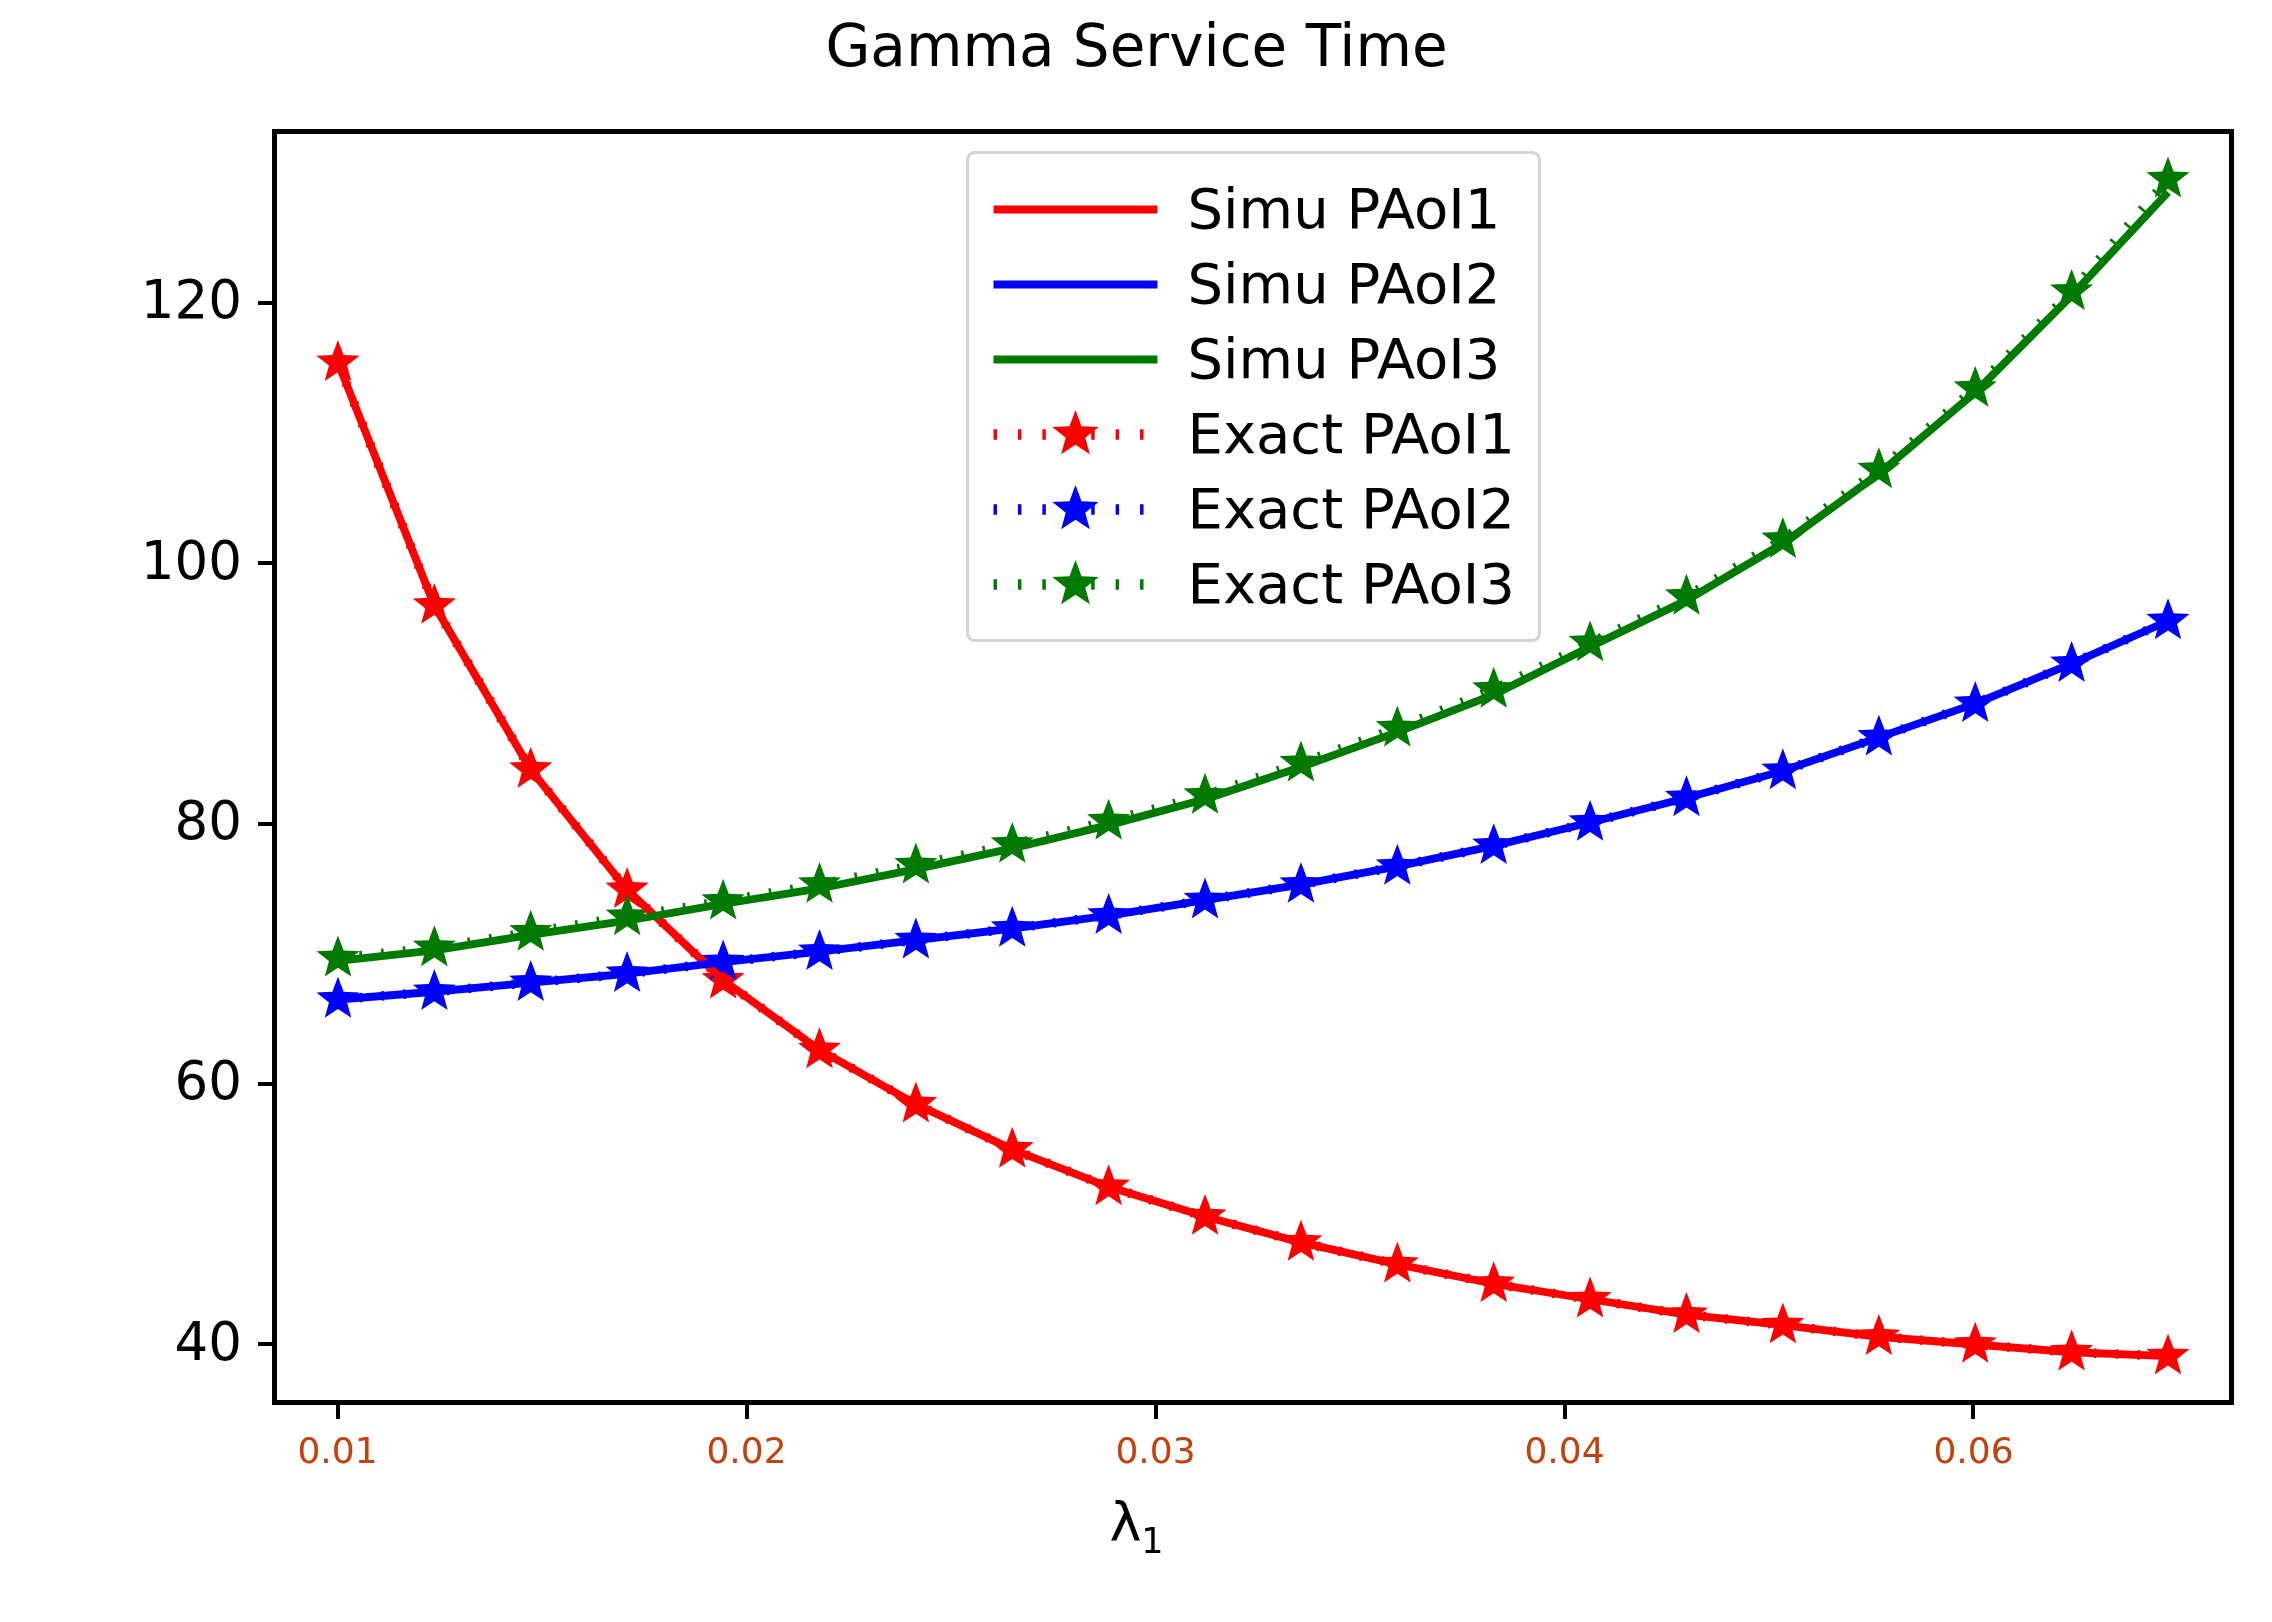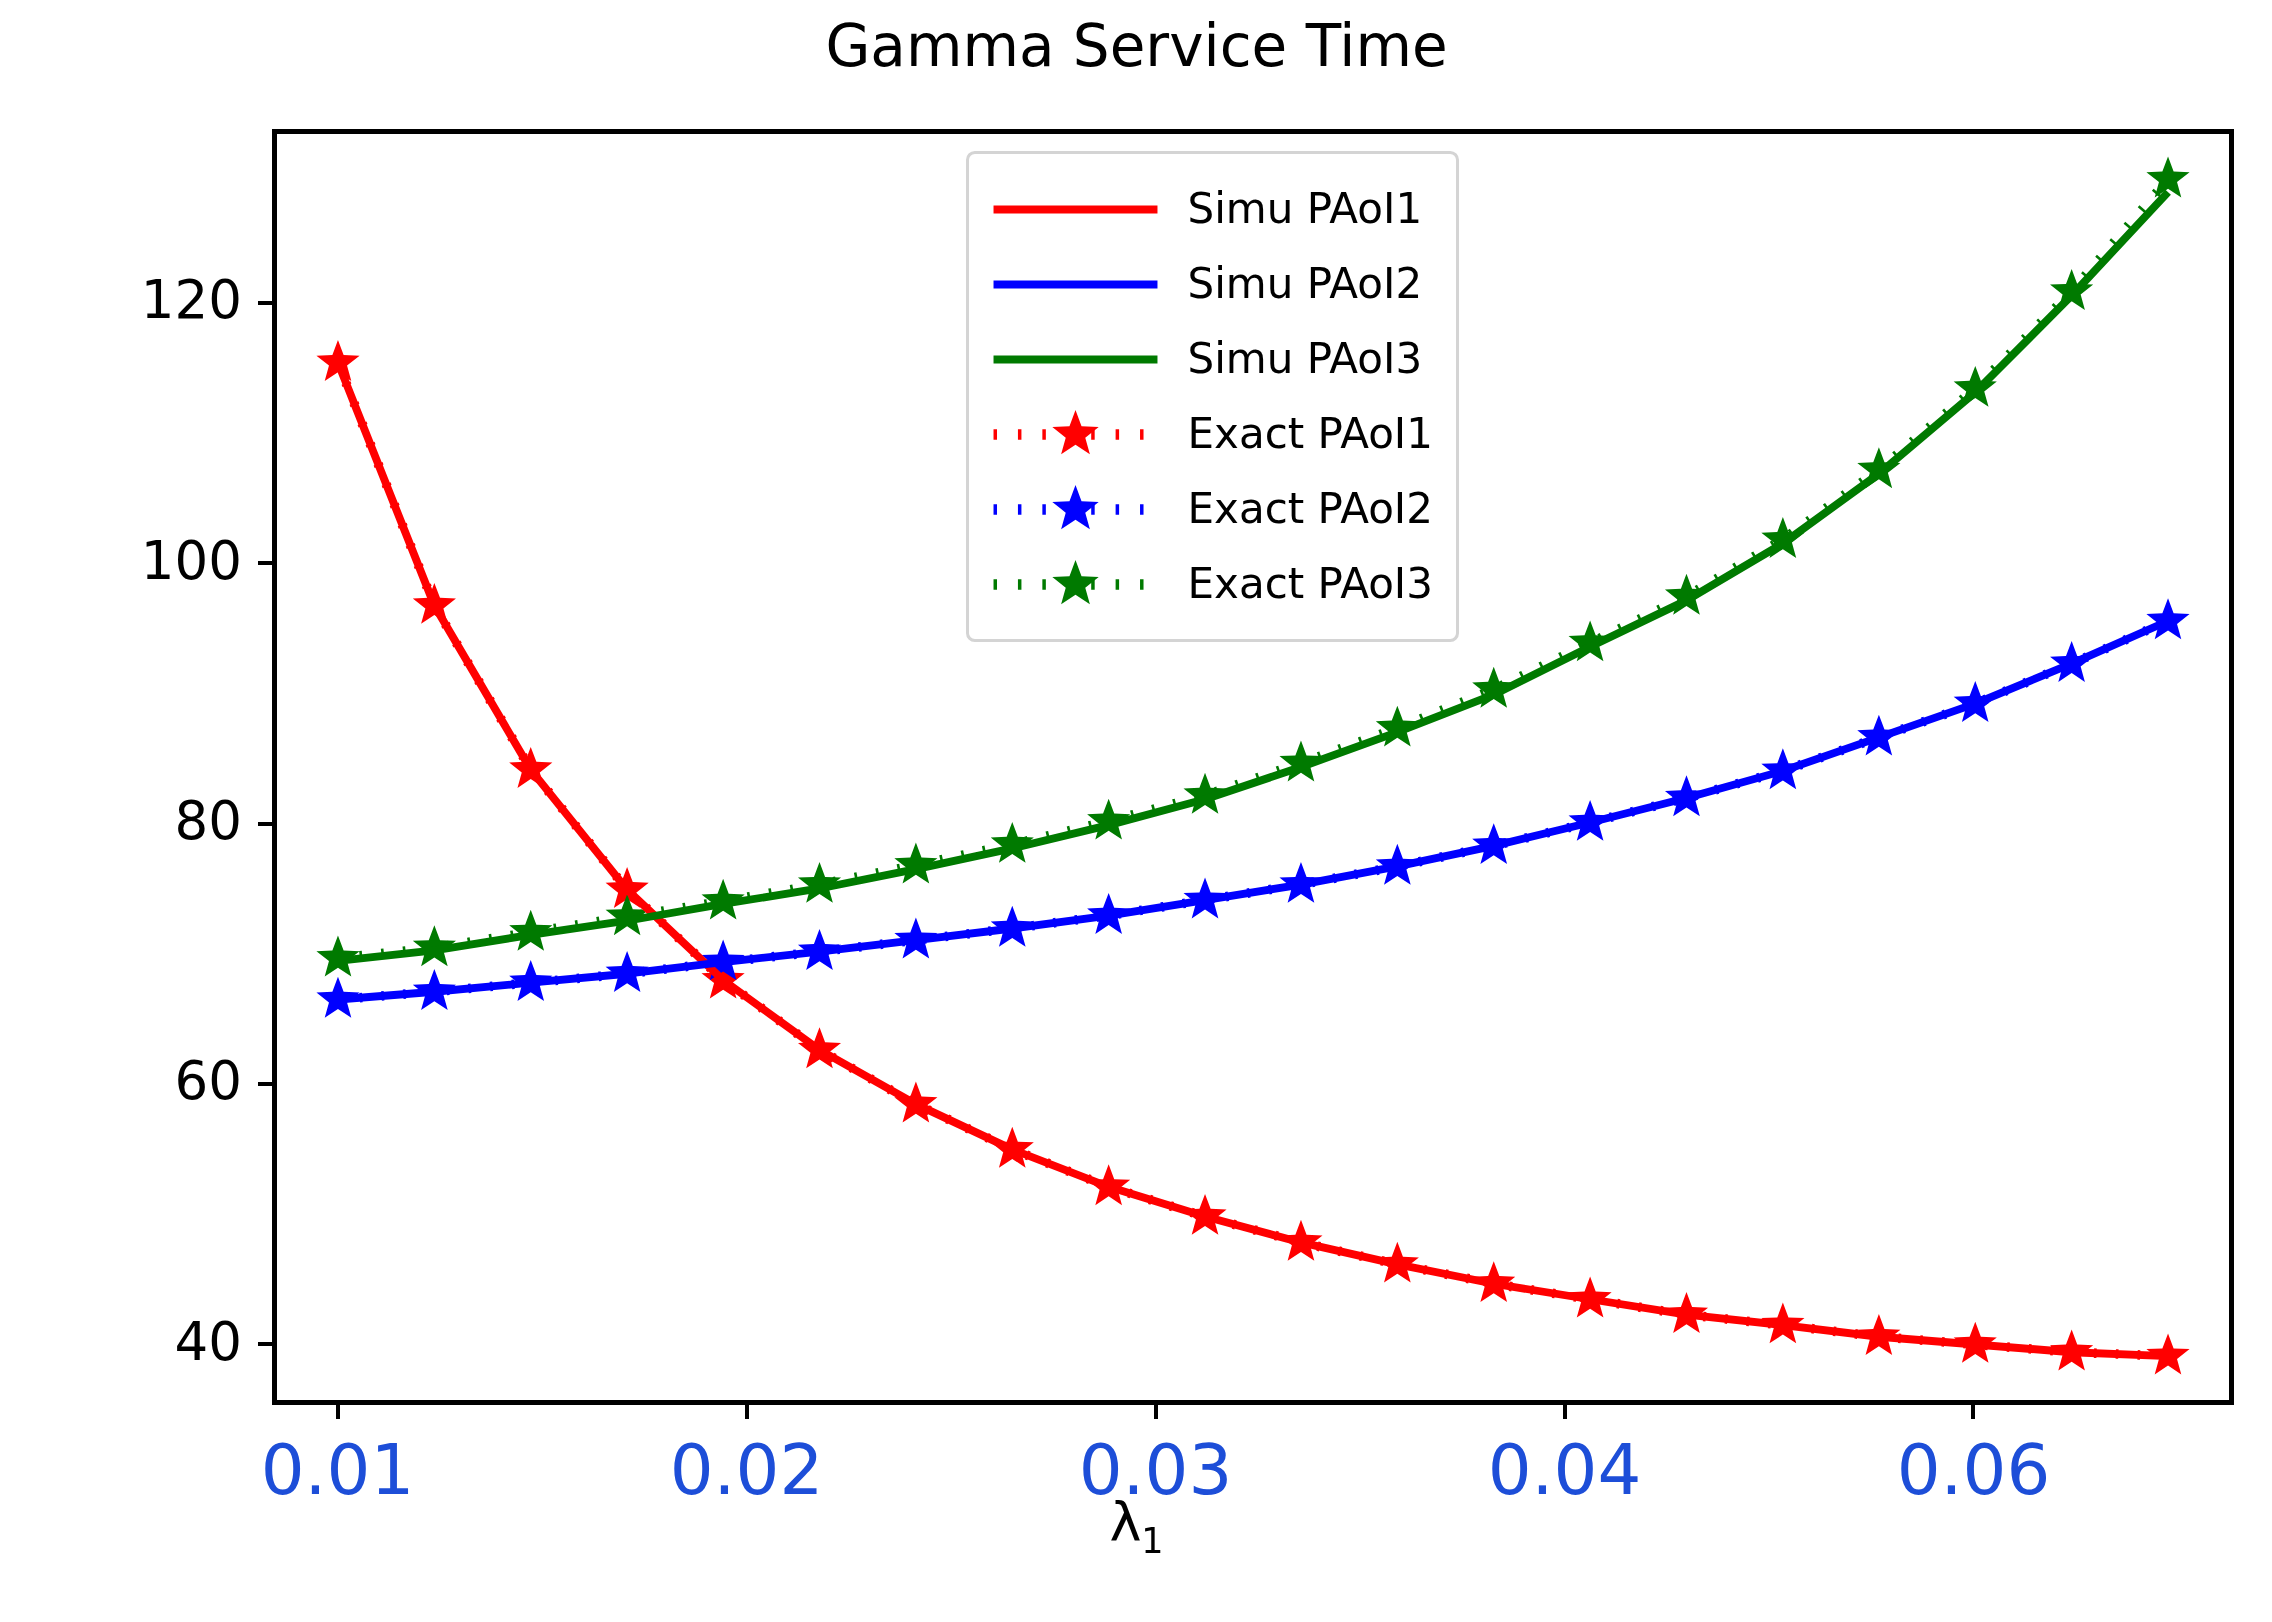--- a/index.html
+++ b/index.html
@@ -18,21 +18,21 @@
   svg.series-svg{position:absolute;left:0;top:0;width:100%;height:100%;}
   
   .ytick{position:absolute;left:-19px;width:19px;height:4.4px;background:#000;}
   .ytick-label{
     position:absolute;text-align:right;width:263px;left:-298px;
     font-size:53px;color:#000;line-height:1;font-family:"DejaVu Sans",sans-serif;
   }
   .xtick{position:absolute;top:100%;width:4.4px;height:19px;background:#000;}
   .xtick-label{
     position:absolute;top:calc(100% + 30px);width:263px;margin-left:-132px;
-    text-align:center;font-size:69px;color:#1d4ed8;font-family:"DejaVu Sans",sans-serif;
+    text-align:center;font-size:36px;color:#c2410c;font-family:"DejaVu Sans",sans-serif;
   }
   .xaxis-label{
     position:absolute;left:0;top:1491px;width:2273px;text-align:center;
     font-size:54px;color:#000;font-family:"DejaVu Sans",sans-serif;
   }
   .xaxis-label .sub{font-size:35px;vertical-align:sub;}
   .yaxis-label{
     position:absolute;left:-53px;top:675px;
     font-size:54px;color:#000;transform:rotate(-90deg);transform-origin:left top;
     white-space:nowrap;font-family:"DejaVu Sans",sans-serif;
@@ -40,21 +40,21 @@
   
   .legend{
     position:absolute;left:966px;top:151px;
     background:#ffffff;border:3.5px solid #d4d4d4;border-radius:8.8px;
     padding:17.5px 23px 17.5px 19px;box-sizing:border-box;
   }
   .legend-row{display:flex;align-items:center;height:75px;}
   .legend-sample{width:175px;height:75px;position:relative;flex:0 0 175px;}
   .legend-sample svg{position:absolute;left:0;top:0;}
   .legend-label{
-    font-size:42px;color:#000;padding-left:24.5px;white-space:nowrap;
+    font-size:56px;color:#000;padding-left:24.5px;white-space:nowrap;
     font-family:"DejaVu Sans",sans-serif;line-height:1;
   }
 </style>
 </head>
 <body>
 
 <div class="figure">
 
   <div class="chart-title">Gamma Service Time</div>
 

